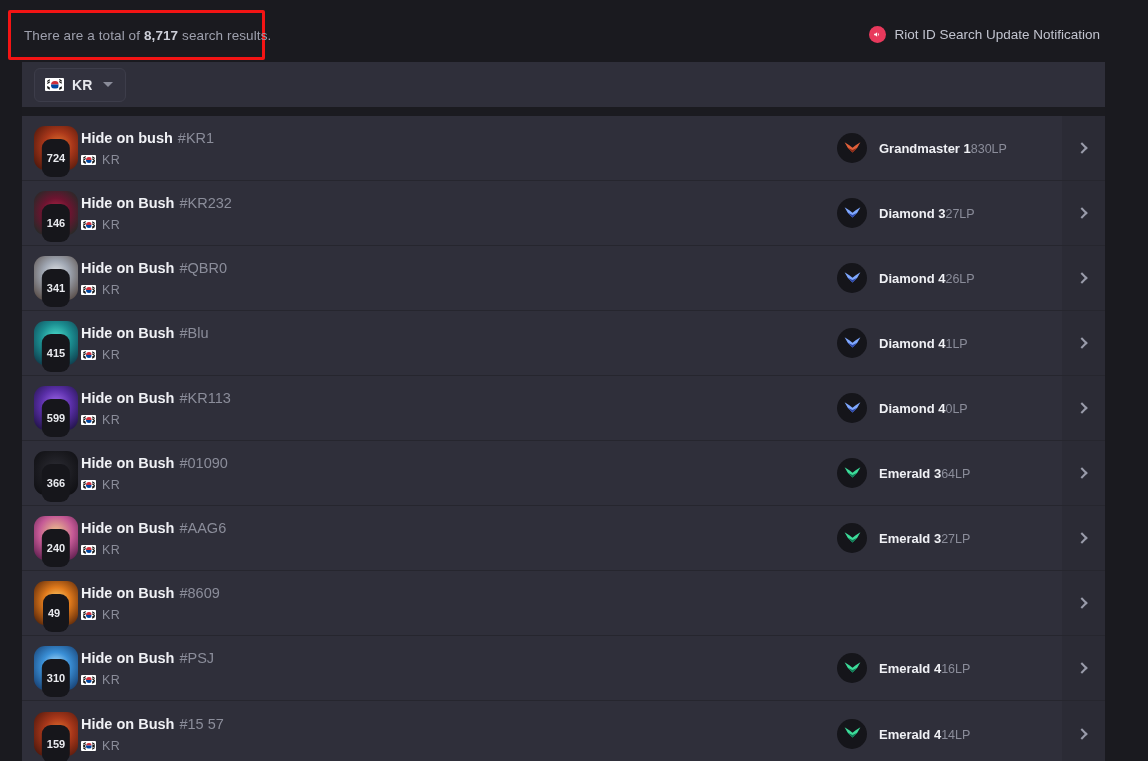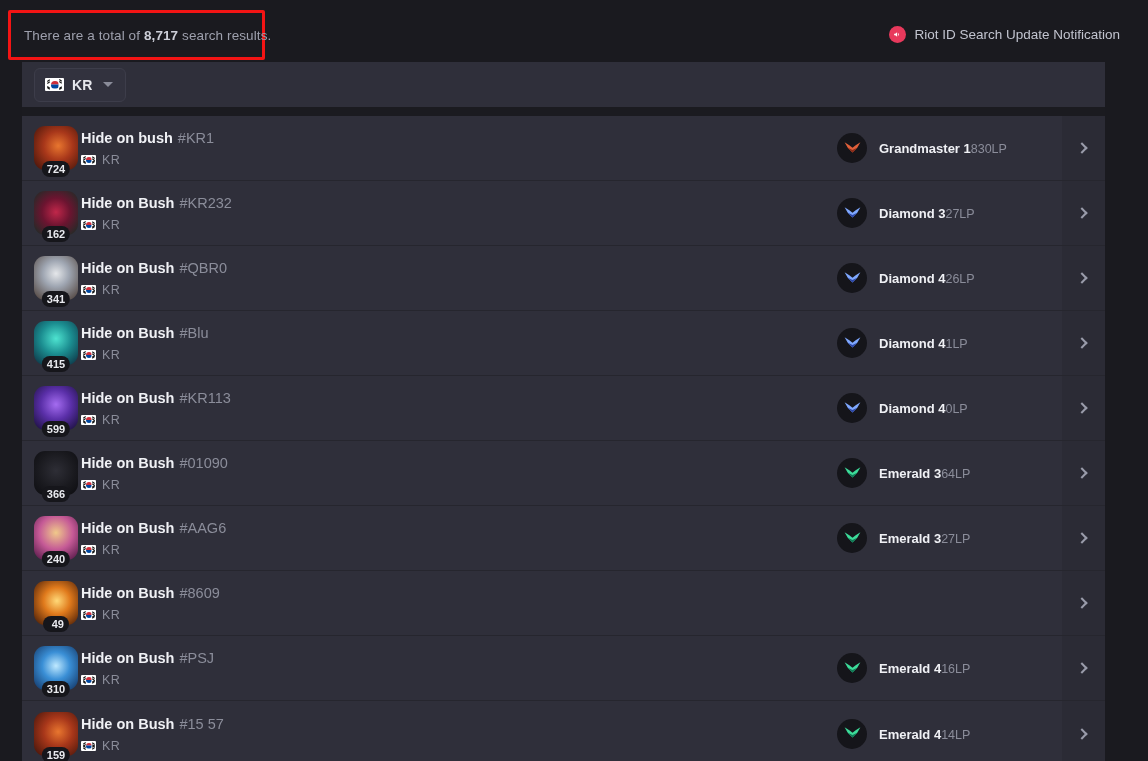--- a/index.html
+++ b/index.html
@@ -35,21 +35,21 @@
     top: 28px;
     font-size: 13.5px;
     color: #9ea0ad;
     letter-spacing: 0.1px;
     white-space: nowrap;
   }
   .results-text b { color: #cdcfd8; font-weight: 700; }
 
   .notif {
     position: absolute;
-    right: 28px;
+    right: 48px;
     top: 26px;
     display: flex;
     align-items: center;
     gap: 8px;
     cursor: pointer;
   }
   .notif-icon {
     width: 17px; height: 17px;
     border-radius: 50%;
     background: #e8395c;
@@ -171,27 +171,27 @@
     width: 44px; height: 44px;
     border-radius: 11px;
     overflow: hidden;
   }
   .level {
     position: absolute;
     left: 50%;
     bottom: -7px;
     transform: translateX(-50%);
     min-width: 26px;
-    padding: 1px 5px;
+    padding: 12px 5px;
     background: #16161b;
     border-radius: 9px;
     font-size: 11px;
     font-weight: 700;
     color: #e9eaef;
-    text-align: right;
+    text-align: left;
     line-height: 14px;
   }
 
   .names { margin-left: 3px; min-width: 0; }
   .name-line {
     font-size: 14.5px;
     line-height: 18px;
     white-space: nowrap;
   }
   .game-name { font-weight: 700; color: #f0f1f5; }
@@ -347,21 +347,21 @@
           <span class="rank-text"><span class="tier">Grandmaster 1</span><span class="lp">830LP</span></span>
         </div>
         <div class="row-chevron">
           <span class="chev"></span>
         </div>
       </div>
       <div class="row">
         <div class="row-left">
           <div class="avatar-wrap">
             <div class="avatar p1"></div>
-            <div class="level">162</div>
+            <div class="level">146</div>
           </div>
           <div class="names">
             <div class="name-line"><span class="game-name">Hide on Bush</span><span class="tag-line">#KR232</span></div>
             <div class="region-line">
               <span class="flag sm">
                 <span class="taeguk-r"></span>
                 <span class="taeguk-b"></span>
                 <i class="t1"></i>
                 <i class="t2"></i>
                 <i class="t3"></i>

